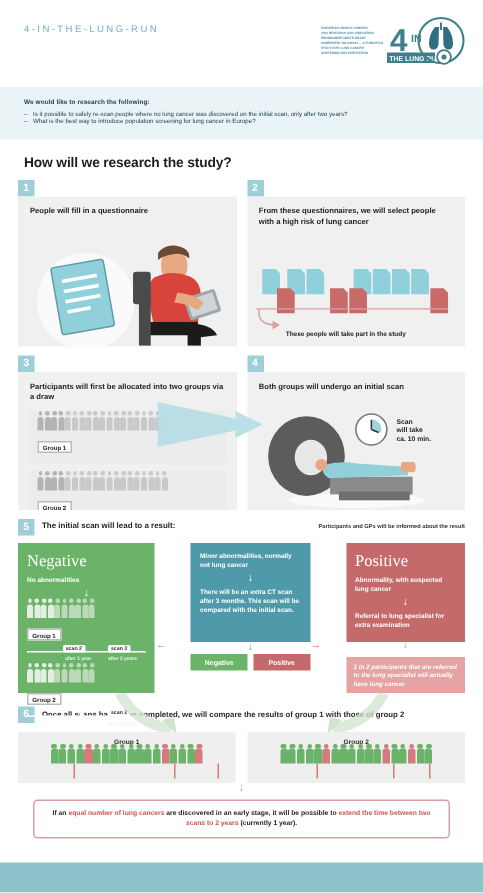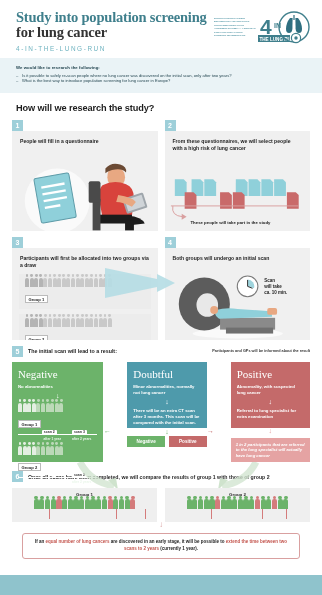--- a/index.html
+++ b/index.html
@@ -109,24 +109,20 @@
     padding:5px 8px; text-align:center; font-size:4.5px; font-weight:bold; line-height:6.6px;
     color:#1d1d1d; background:#fff;
   }
   .hl { color:#c4564f; }
   .footer { position:absolute; left:0; right:0; bottom:0; height:20px; background:#8fc3cc; }
 </style>
 </head>
 <body>
 
 <div class="header">
-  <div class="title">
-    <span>Study into population screening</span>
-    <span class="l2">for lung cancer</span>
-  </div>
   <div class="subtitle">4-IN-THE-LUNG-RUN</div>
 
   <svg class="logo" viewBox="0 0 98 42">
     <g fill="#4f94a4" font-family="Liberation Sans" font-size="2.1" font-weight="bold">
       <text x="0" y="12">EUROPEAN UNION'S HORIZON</text>
       <text x="0" y="15.4">2020 RESEARCH AND INNOVATION</text>
       <text x="0" y="18.8">PROGRAMME UNDER GRANT</text>
       <text x="0" y="22.2">AGREEMENT NO 848294 — A EUROPEAN</text>
       <text x="0" y="25.6">STUDY INTO LUNG CANCER</text>
       <text x="0" y="29">SCREENING IMPLEMENTATION</text>
@@ -383,21 +379,20 @@
       <div class="tlbar">
         <span style="position:absolute;left:44%;top:-1.6px;width:3.2px;height:3.2px;border-radius:50%;background:#fff"></span>
         <span class="tag" style="left:68%;top:-4px">scan 2</span>
         <span class="tlab" style="left:68%;top:3px">after 2 years</span>
       </div>
     </div>
   </div>
 
   <div class="col-wrap" style="flex:1">
     <div class="col dbt" style="height:66px">
-      <div class="colh">Doubtful</div>
       <div class="coltxt">Minor abnormalities, normally not lung cancer</div>
       <div class="downarr">↓</div>
       <div class="coltxt">There will be an extra CT scan after 3 months. This scan will be compared with the initial scan.</div>
     </div>
     <div style="text-align:center;color:#6cb36a;font-size:7px;line-height:8px">↓</div>
     <div style="display:flex;gap:4px">
       <div class="minibtn g" style="flex:1">Negative</div>
       <div class="minibtn r" style="flex:1">Positive</div>
     </div>
   </div>

